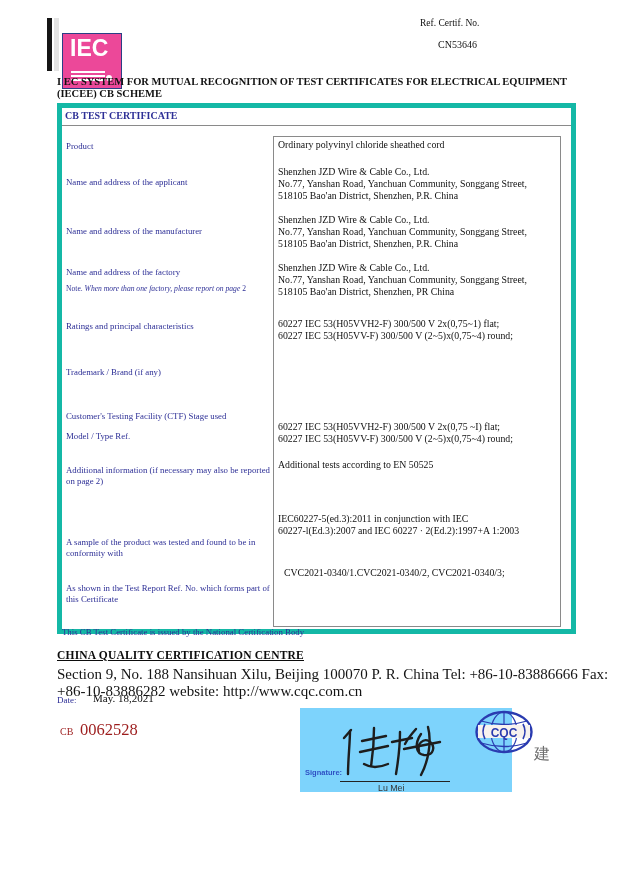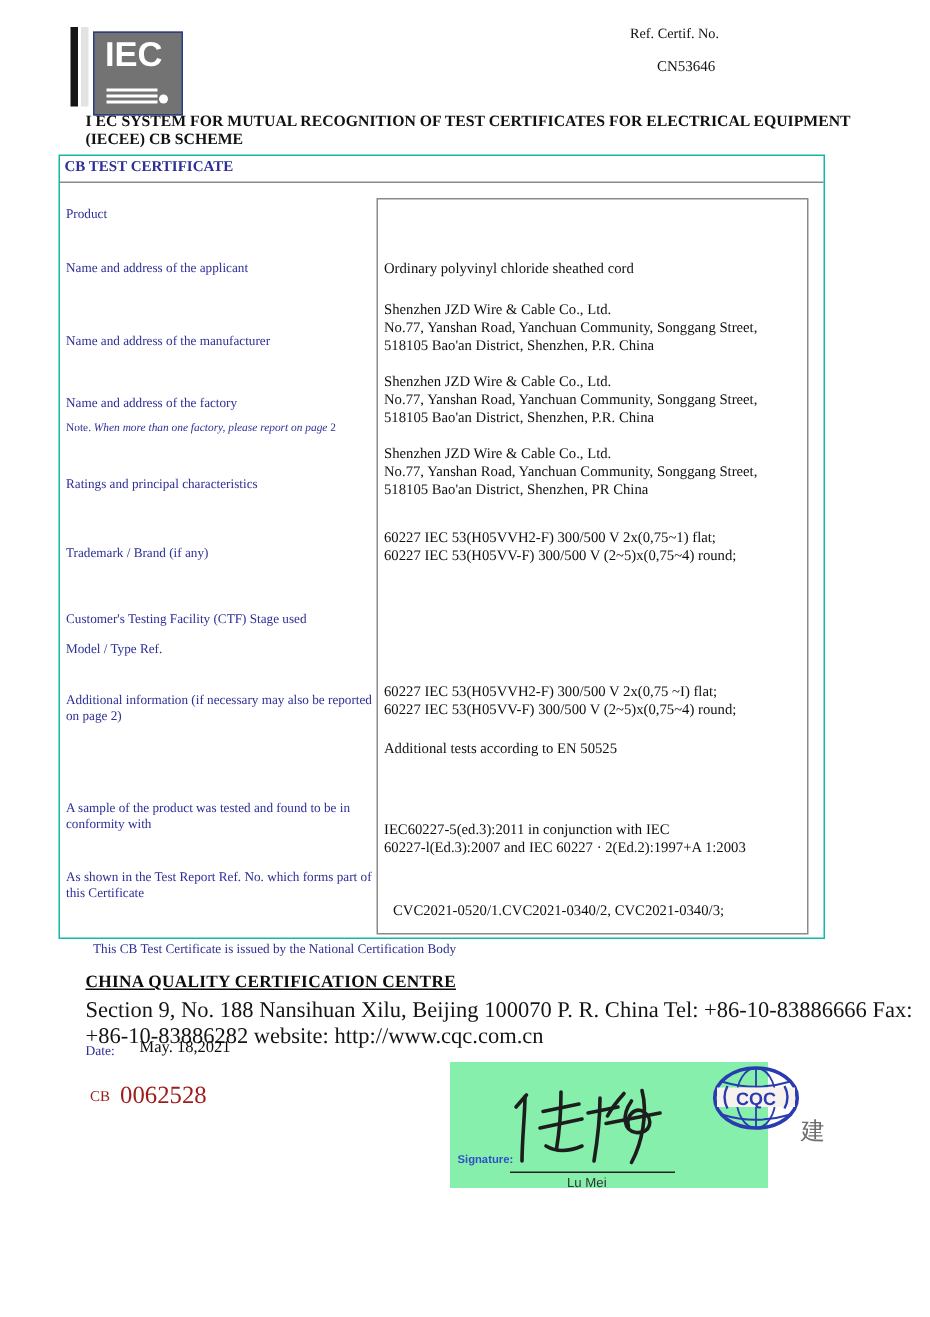--- a/index.html
+++ b/index.html
@@ -8,36 +8,36 @@
     width:620px;height:878px;
     background:#ffffff;
     font-family:"Liberation Serif", serif;
     color:#111;
     overflow:hidden;
   }
   
   .iec-logo{position:absolute;left:47px;top:17px;width:100px;height:55px;}
   .iec-black-bar{position:absolute;left:0;top:1px;width:5px;height:53px;background:#151515;}
   .iec-gray-strip{position:absolute;left:7px;top:1px;width:5px;height:53px;background:#e3e3e3;}
-  .iec-blue-box{position:absolute;left:15px;top:4px;width:58px;height:54px;background:#737373;border:1px solid #2a3f85;}
+  .iec-blue-box{position:absolute;left:15px;top:16px;width:58px;height:54px;background:#ec4899;border:1px solid #2a3f85;}
   .iec-text{position:absolute;left:7px;top:3px;font-family:"Liberation Sans",sans-serif;font-weight:bold;font-size:23px;line-height:1;color:#ffffff;letter-spacing:0px;}
   .iec-lines{position:absolute;left:8px;bottom:7px;width:34px;}
   .iec-lines div{height:2px;background:#ffffff;margin-top:2px;}
   .iec-dot{position:absolute;right:9px;bottom:7px;width:6px;height:6px;border-radius:50%;background:#ffffff;}
   
   .ref-label{position:absolute;left:420px;top:18px;font-size:9.5px;}
   .ref-value{position:absolute;left:438px;top:39px;font-size:10px;}
   .scheme-heading{position:absolute;left:57px;top:76px;width:515px;font-size:10.5px;font-weight:bold;line-height:1.15;white-space:pre-line;}
   
-  .tbl{position:absolute;left:39px;top:103px;width:509px;height:521px;border:1px solid #14b8a6;}
+  .tbl{position:absolute;left:57px;top:103px;width:509px;height:521px;border:5px solid #14b8a6;}
   .tbl-title{height:15px;padding:2px 0 0 3px;border-bottom:1px solid #8a8a8a;color:#2d2f96;font-weight:bold;font-size:10px;}
   .tbl-body{position:relative;height:503px;}
   .inner-box{position:absolute;left:211px;top:10px;width:286px;height:489px;border:1px solid #8a8a8a;}
   .lbl{position:absolute;left:4px;width:212px;font-size:8.8px;line-height:1.25;color:#2d2f96;white-space:pre-line;}
-  .val{position:absolute;left:216px;width:278px;font-size:9.8px;line-height:12px;color:#101010;white-space:pre-line;margin-top:39px;}
+  .val{position:absolute;left:216px;width:278px;font-size:9.8px;line-height:12px;color:#101010;white-space:pre-line;}
   .note{position:absolute;left:4px;width:212px;font-size:7.6px;color:#2d2f96;}
   .note .it{font-style:italic;margin-top:21px;}
   .l0{top:15px}.v0{top:13px}
   .l1{top:51px}.v1{top:40px}
   .l2{top:100px}.v2{top:88px}
   .l3{top:141px}.n3{top:158px}.v3{top:136px}
   .l4{top:195px}.v4{top:192px}
   .l5{top:241px}
   .l6{top:285px}
   .l7{top:305px}.v7{top:295px}
@@ -46,21 +46,21 @@
   .l10{top:457px}.v10{top:441px;left:222px;}
   
   .issued-line{position:absolute;left:62px;top:627px;font-size:8.8px;color:#2d2f96;}
   .org-name{position:absolute;left:57px;top:649px;font-size:11.5px;font-weight:bold;letter-spacing:.2px;color:#0c0c0c;text-decoration:underline;}
   .org-address{position:absolute;left:57px;top:666px;font-size:15px;color:#141414;}
   .date-label{position:absolute;left:57px;top:695px;font-size:9px;color:#2d2f96;}
   .date-value{position:absolute;left:93px;top:692px;font-size:11px;color:#0c0c0c;}
   .cb-prefix{position:absolute;left:60px;top:726px;font-size:10px;color:#9c1c1c;}
   .cb-number{position:absolute;left:80px;top:720px;font-size:16.5px;color:#9c1c1c;}
   
-  .sig-area{position:absolute;left:300px;top:708px;width:212px;height:84px;background:#86efac;}
+  .sig-area{position:absolute;left:300px;top:708px;width:212px;height:84px;background:#7dd3fc;}
   .cqc-logo{position:absolute;left:174px;top:2px;width:60px;height:46px;}
   .stamp-char{position:absolute;left:234px;top:36px;font-size:16px;color:#6e6e6e;}
   .sig-svg{position:absolute;left:36px;top:14px;width:112px;height:58px;}
   .sig-label{position:absolute;left:5px;top:60px;font-family:"Liberation Sans",sans-serif;font-size:7.5px;font-weight:bold;color:#2f50c4;}
   .sig-line{position:absolute;left:40px;top:73px;width:110px;border-top:1.4px solid #222;}
   .sig-name{position:absolute;left:78px;top:75px;font-family:"Liberation Sans",sans-serif;font-size:8.8px;color:#333;}
 </style>
 </head>
 <body>
 
@@ -126,21 +126,21 @@
 on page 2)</div>
       <div class="val v8">Additional tests according to EN 50525</div>
 
       <div class="lbl l9">A sample of the product was tested and found to be in
 conformity with</div>
       <div class="val v9">IEC60227-5(ed.3):2011 in conjunction with IEC
 60227-l(Ed.3):2007 and IEC 60227 · 2(Ed.2):1997+A 1:2003</div>
 
       <div class="lbl l10">As shown in the Test Report Ref. No. which forms part of
 this Certificate</div>
-      <div class="val v10">CVC2021-0520/1.CVC2021-0340/2, CVC2021-0340/3;</div>
+      <div class="val v10">CVC2021-0340/1.CVC2021-0340/2, CVC2021-0340/3;</div>
     </div>
   </div>
 
   <div class="issued-line">This CB Test Certificate is issued by the National Certification Body</div>
   <div class="org-name">CHINA QUALITY CERTIFICATION CENTRE</div>
   <div class="org-address">Section 9, No. 188 Nansihuan Xilu, Beijing 100070 P. R. China Tel: +86-10-83886666 Fax: +86-10-83886282 website: http://www.cqc.com.cn</div>
   <div class="date-label">Date:</div>
   <div class="date-value">May. 18,2021</div>
   <div class="cb-prefix">CB</div>
   <div class="cb-number">0062528</div>

